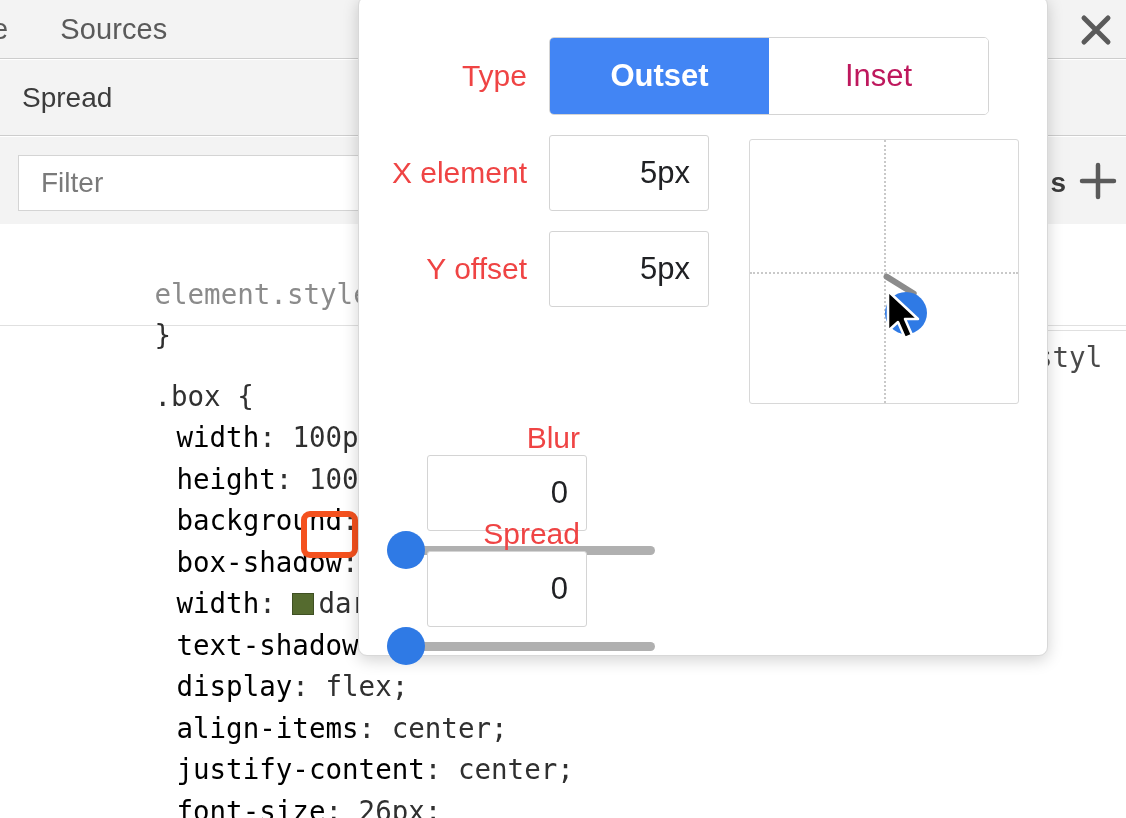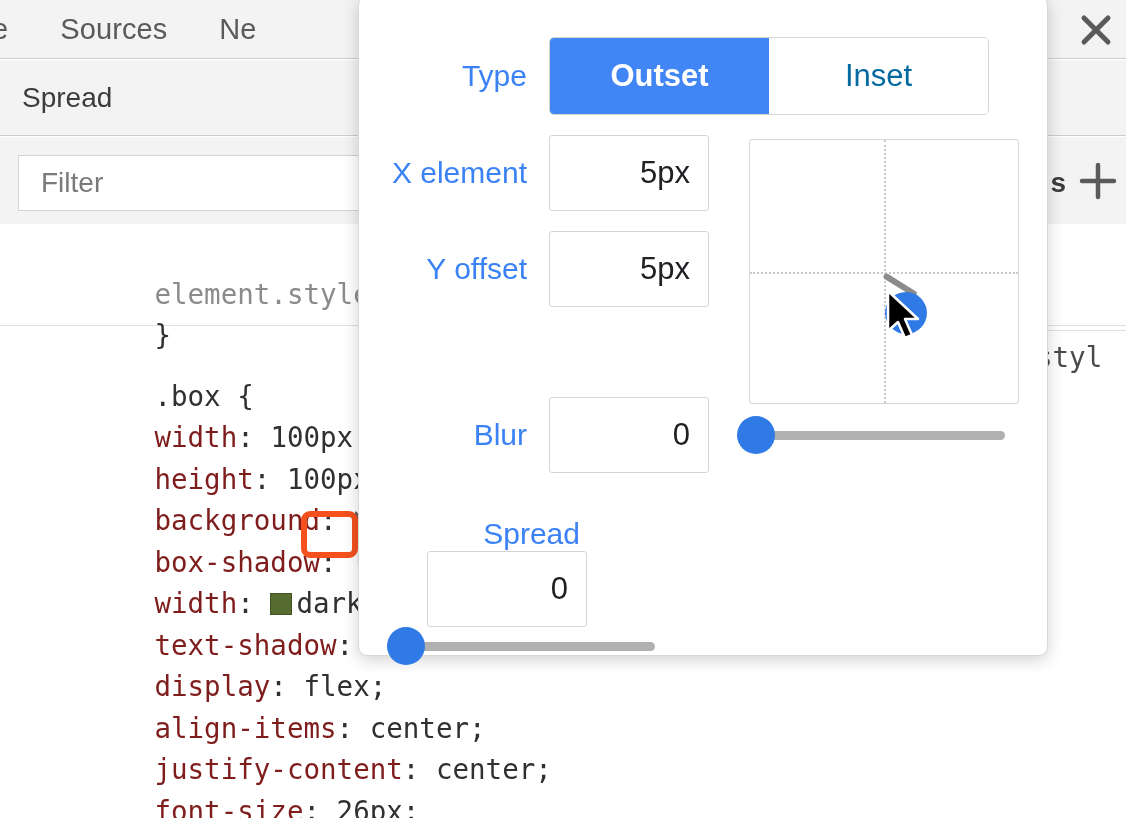--- a/index.html
+++ b/index.html
@@ -73,21 +73,21 @@
     background:#ffffff;
     font-family:"DejaVu Sans Mono", monospace;
     font-size:27.5px;
     line-height:41.5px;
   }
   .css-block { padding:8px 0 8px 22px; }
   #element-style-block { border-bottom:1px solid #e0e0e0; padding-bottom:10px; }
   .css-line { white-space:pre; height:41.5px; }
   .sel { color:#8b8b8b; }
   .sel-strong { color:#303030; }
-  .prop { color:#7f1d1d; }
+  .prop { color:#000000;margin-left:22px; }
   .val  { color:#303030; }
   .brace{ color:#303030; }
 
   .swatch {
     display:inline-block; width:22px; height:22px; vertical-align:-2px;
     border:1px solid rgba(0,0,0,.25); margin-right:4px;
   }
   .expand-tri {
     display:inline-block; width:0; height:0; vertical-align:1px;
     border-left:13px solid #636363; border-top:9px solid transparent;
@@ -109,33 +109,33 @@
   
   #shadow-editor {
     position:absolute; left:358px; top:-4px; width:690px; height:660px;
     background:#ffffff; border:1px solid #d8d8d8; border-radius:9px;
     box-shadow:0 4px 16px rgba(0,0,0,.18);
   }
 
   .row { position:absolute; display:flex; align-items:center; }
 
   .row-label {
-    font-size:30px; color:#3b82f6; text-align:right;
+    font-size:30px; color:#ef4444; text-align:right;
     width:190px; padding-right:22px;
   }
 
   
   #row-type { left:0; top:40px; }
   #type-seg {
     display:flex; width:440px; height:78px;
     border:1px solid #d4d4d4; border-radius:5px; overflow:hidden;
   }
   .seg-btn {
     flex:1; display:flex; align-items:center; justify-content:center;
-    font-size:31px; color:#0369a1; background:#ffffff;
+    font-size:31px; color:#be185d; background:#ffffff;
   }
   .seg-btn.active { background:#4285f4; color:#ffffff; font-weight:bold; }
 
   
   .num-field {
     width:160px; height:76px; border:1px solid #d4d4d4; border-radius:3px;
     background:#ffffff; display:flex; align-items:center; justify-content:flex-end;
     padding-right:18px; font-size:31px; color:#202124;
   }
   #row-xoffset { left:0; top:138px; }
@@ -159,21 +159,21 @@
     background:#2f7ae5; left:50%; top:50%; margin-left:1px; margin-top:20px;
   }
   #offset-line {
     position:absolute; left:50%; top:50%; width:38px; height:6px;
     background:#8c8c8c; transform-origin:0 50%; transform:rotate(32deg);
     border-radius:3px;
   }
   #mouse-cursor { position:absolute; left:885px; top:289px; z-index:20; }
 
   
-  #row-blur   { left:0; top:400px; }
+  #row-blur   { left:0; top:424px;flex-direction:column; }
   #row-spread { left:0; top:520px;flex-direction:column; }
   .slider {
     position:relative; width:268px; height:38px; display:flex; align-items:center;
     margin-left:28px;
   }
   .slider .track {
     position:absolute; left:0; right:0; height:9px; background:#b0b0b0; border-radius:5px;
   }
   .slider .thumb {
     position:absolute; left:0; width:38px; height:38px; border-radius:50%;
@@ -181,21 +181,20 @@
   }
 </style>
 </head>
 <body>
 
 <div id="devtools">
 
   <div class="toolbar-row" id="panel-tabs-row">
     <div class="panel-tab" id="panel-tab-elements">e</div>
     <div class="panel-tab">Sources</div>
-    <div class="panel-tab">Ne</div>
     <div id="close-btn">
       <span>
         <svg width="44" height="44" viewBox="0 0 44 44">
           <path d="M10 10 L34 34 M34 10 L10 34" stroke="#5a5a5a" stroke-width="5" stroke-linecap="round"></path>
         </svg>
       </span>
     </div>
   </div>
 
   <div class="toolbar-row" id="pane-tabs-row">

